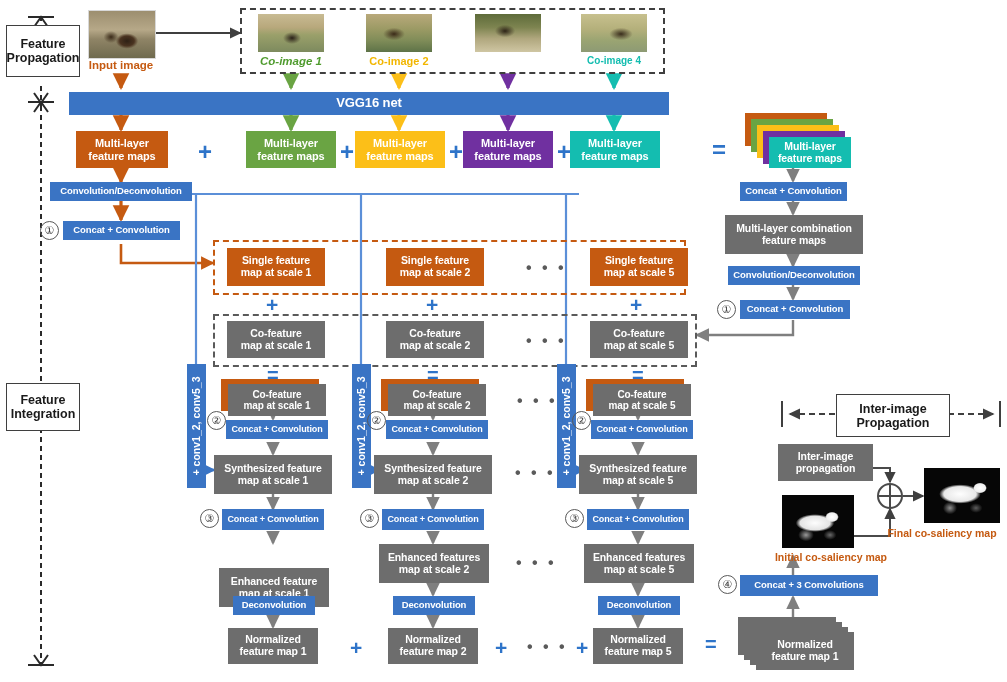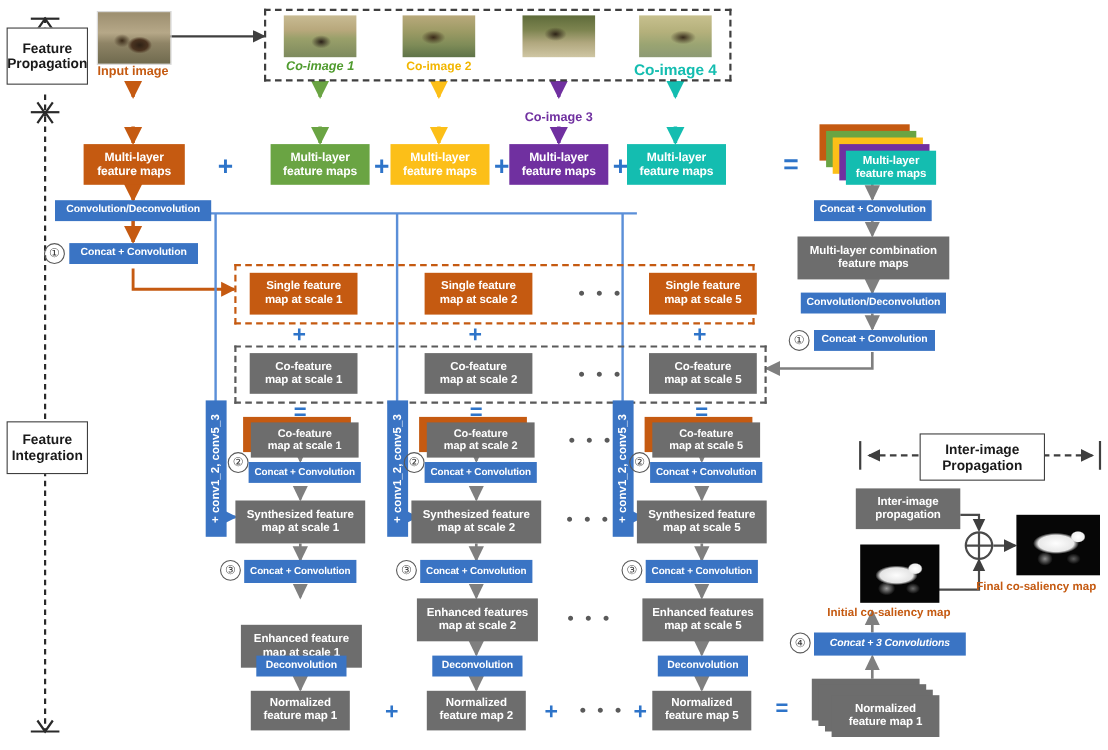--- a/index.html
+++ b/index.html
@@ -229,22 +229,23 @@
   <div class="photo" style="left:475px;top:14px;width:66px;height:38px;
        background-image:
          radial-gradient(ellipse 13px 8px at 30px 17px, #2d2316 0%, rgba(45,35,22,0) 78%),
          linear-gradient(#5e6b3a 0%, #7d8450 35%, #b0a77e 65%, #cfc6a3 100%);"></div>
   <div class="lbl lbl-purple" style="left:469px;top:55px;width:78px;text-align:center;font-size:11.5px;">Co-image 3</div>
 
   <div class="photo" style="left:581px;top:14px;width:66px;height:38px;
        background-image:
          radial-gradient(ellipse 15px 8px at 40px 20px, #3a2d1c 0%, rgba(58,45,28,0) 78%),
          linear-gradient(#c7c08e 0%, #b4b07b 40%, #9aa472 70%, #8d9a74 100%);"></div>
-  <div class="lbl lbl-teal" style="left:575px;top:55px;width:78px;text-align:center;font-size:14px;">Co-image 4</div>
-
+  <div class="lbl lbl-teal" style="left:575px;top:55px;width:78px;text-align:center;font-size:10px;">Co-image 4</div>
+
+  <div class="box blue" style="left:69px;top:92px;width:600px;height:23px;font-size:13px;">VGG16 net</div>
 
   <div class="box orange" style="left:76px;top:131px;width:92px;height:37px;font-size:11px;">
     <div>
       <div>Multi-layer</div>
       <div>feature maps</div>
     </div>
   </div>
   <div class="plus" style="left:198px;top:140px;font-size:24px;">+</div>
 
   <div class="box green" style="left:246px;top:131px;width:90px;height:37px;font-size:11px;">
@@ -488,21 +489,21 @@
   <div class="stacklayer" style="left:744px;top:622px;width:98px;height:38px;background:#6d6d6d;"></div>
   <div class="stacklayer" style="left:750px;top:627px;width:98px;height:38px;background:#6d6d6d;"></div>
   <div class="box gray" style="left:756px;top:632px;width:98px;height:38px;font-size:10.5px;">
     <div>
       <div>Normalized</div>
       <div>feature map 1</div>
     </div>
   </div>
 
   <div class="circnum" style="left:718px;top:575px;">④</div>
-  <div class="box blue" style="left:740px;top:575px;width:138px;height:21px;font-size:9.5px;font-style:italic;">Concat + 3 Convolutions</div>
+  <div class="box blue" style="left:740px;top:575px;width:138px;height:21px;font-size:9.5px;">Concat + 3 Convolutions</div>
 
   <div class="ipbox" style="left:836px;top:394px;width:112px;height:41px;">
     <div>
       <div>Inter-image</div>
       <div>Propagation</div>
     </div>
   </div>
 
   <div class="box gray" style="left:778px;top:444px;width:95px;height:37px;font-size:10.5px;">
     <div>
@@ -510,21 +511,21 @@
       <div>propagation</div>
     </div>
   </div>
 
   <div class="photo" style="left:782px;top:495px;width:72px;height:53px;background:#060606;
        background-image:
          radial-gradient(ellipse 9px 7px at 50px 22px, #ffffff 0%, #eeeeee 60%, rgba(0,0,0,0) 75%),
          radial-gradient(ellipse 24px 11px at 33px 28px, #fdfdfd 0%, #e4e4e4 62%, rgba(0,0,0,0) 80%),
          radial-gradient(ellipse 10px 8px at 24px 40px, #9a9a9a 0%, rgba(0,0,0,0) 78%),
          radial-gradient(ellipse 8px 6px at 48px 40px, #6b6b6b 0%, rgba(0,0,0,0) 80%);"></div>
-  <div class="lbl lbl-orange" style="left:752px;top:551px;width:135px;text-align:left;font-size:10.5px;">Initial co-saliency map</div>
+  <div class="lbl lbl-orange" style="left:752px;top:551px;width:135px;text-align:right;font-size:10.5px;">Initial co-saliency map</div>
 
   <div class="photo" style="left:924px;top:468px;width:76px;height:55px;background:#060606;
        background-image:
          radial-gradient(ellipse 9px 7px at 56px 20px, #ffffff 0%, #efefef 62%, rgba(0,0,0,0) 76%),
          radial-gradient(ellipse 26px 12px at 36px 26px, #fefefe 0%, #e8e8e8 62%, rgba(0,0,0,0) 80%),
          radial-gradient(ellipse 9px 8px at 26px 40px, #8f8f8f 0%, rgba(0,0,0,0) 78%),
          radial-gradient(ellipse 8px 6px at 52px 40px, #5e5e5e 0%, rgba(0,0,0,0) 80%);"></div>
   <div class="lbl lbl-orange" style="left:878px;top:527px;width:128px;text-align:center;font-size:10.5px;">Final co-saliency map</div>
 
 </div>

